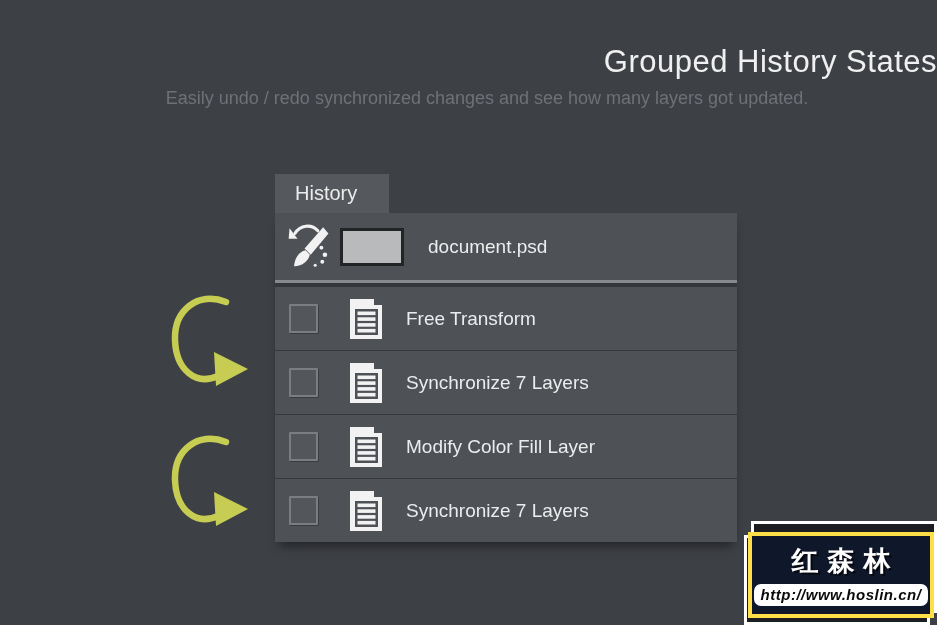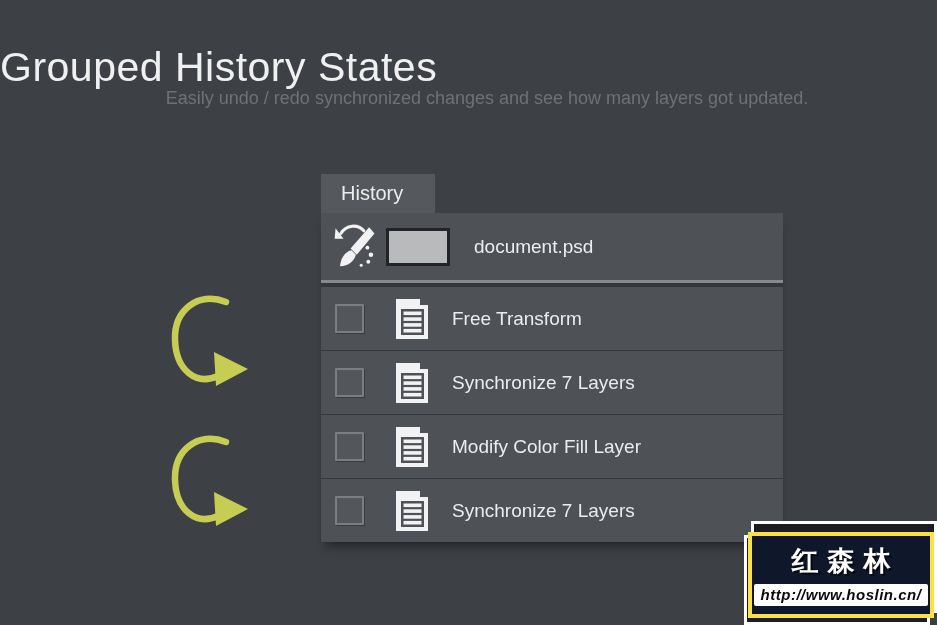--- a/index.html
+++ b/index.html
@@ -8,34 +8,34 @@
   #canvas {
     position: relative;
     width: 937px; height: 625px;
     background: #3d4045;
     overflow: hidden;
   }
 
   
   .title {
     position: absolute; top: 44px; left: 0; right: 0;
-    text-align: left;
-    font-size: 41px; font-weight: 400; letter-spacing: 0.5px;
+    text-align: right;
+    font-size: 31px; font-weight: 400; letter-spacing: 0.5px;
     color: #f0f0f1;
   }
   .subtitle {
     position: absolute; top: 88px; left: 0; right: 0;
     text-align: center;
     font-size: 18px; font-weight: 400;
     color: #6e7277;
     margin-left: 37px;
   }
 
   
-  .panel { position: absolute; left: 275px; top: 174px; width: 462px; margin-left: 46px; }
+  .panel { position: absolute; left: 275px; top: 174px; width: 462px; }
   .tab {
     width: 114px; height: 39px;
     background: #55585d;
     color: #ececed; font-size: 20px;
     line-height: 39px; padding-left: 20px;
     cursor: default;
   }
   .panel-body { box-shadow: 0 8px 10px -4px rgba(0,0,0,0.45); }
   .header-row {
     height: 67px; background: #4e5156;
@@ -96,21 +96,21 @@
     letter-spacing: 9px; text-indent: 9px;
     text-shadow: 2px 2px 0 rgba(0,0,0,0.65);
   }
   .wm-url {
     margin: 5px auto 0;
     width: fit-content;
     background: #ffffff; color: #0a0a0a;
     font-size: 15px; font-weight: bold; font-style: italic;
     letter-spacing: 0.5px;
     padding: 2px 7px 3px;
-    border-radius: 2px;
+    border-radius: 7px;
   }
 </style>
 </head>
 <body>
 
 <div id="canvas">
 
   <div class="title">Grouped History States</div>
   <div class="subtitle">Easily undo / redo synchronized changes and see how many layers got updated.</div>
 

